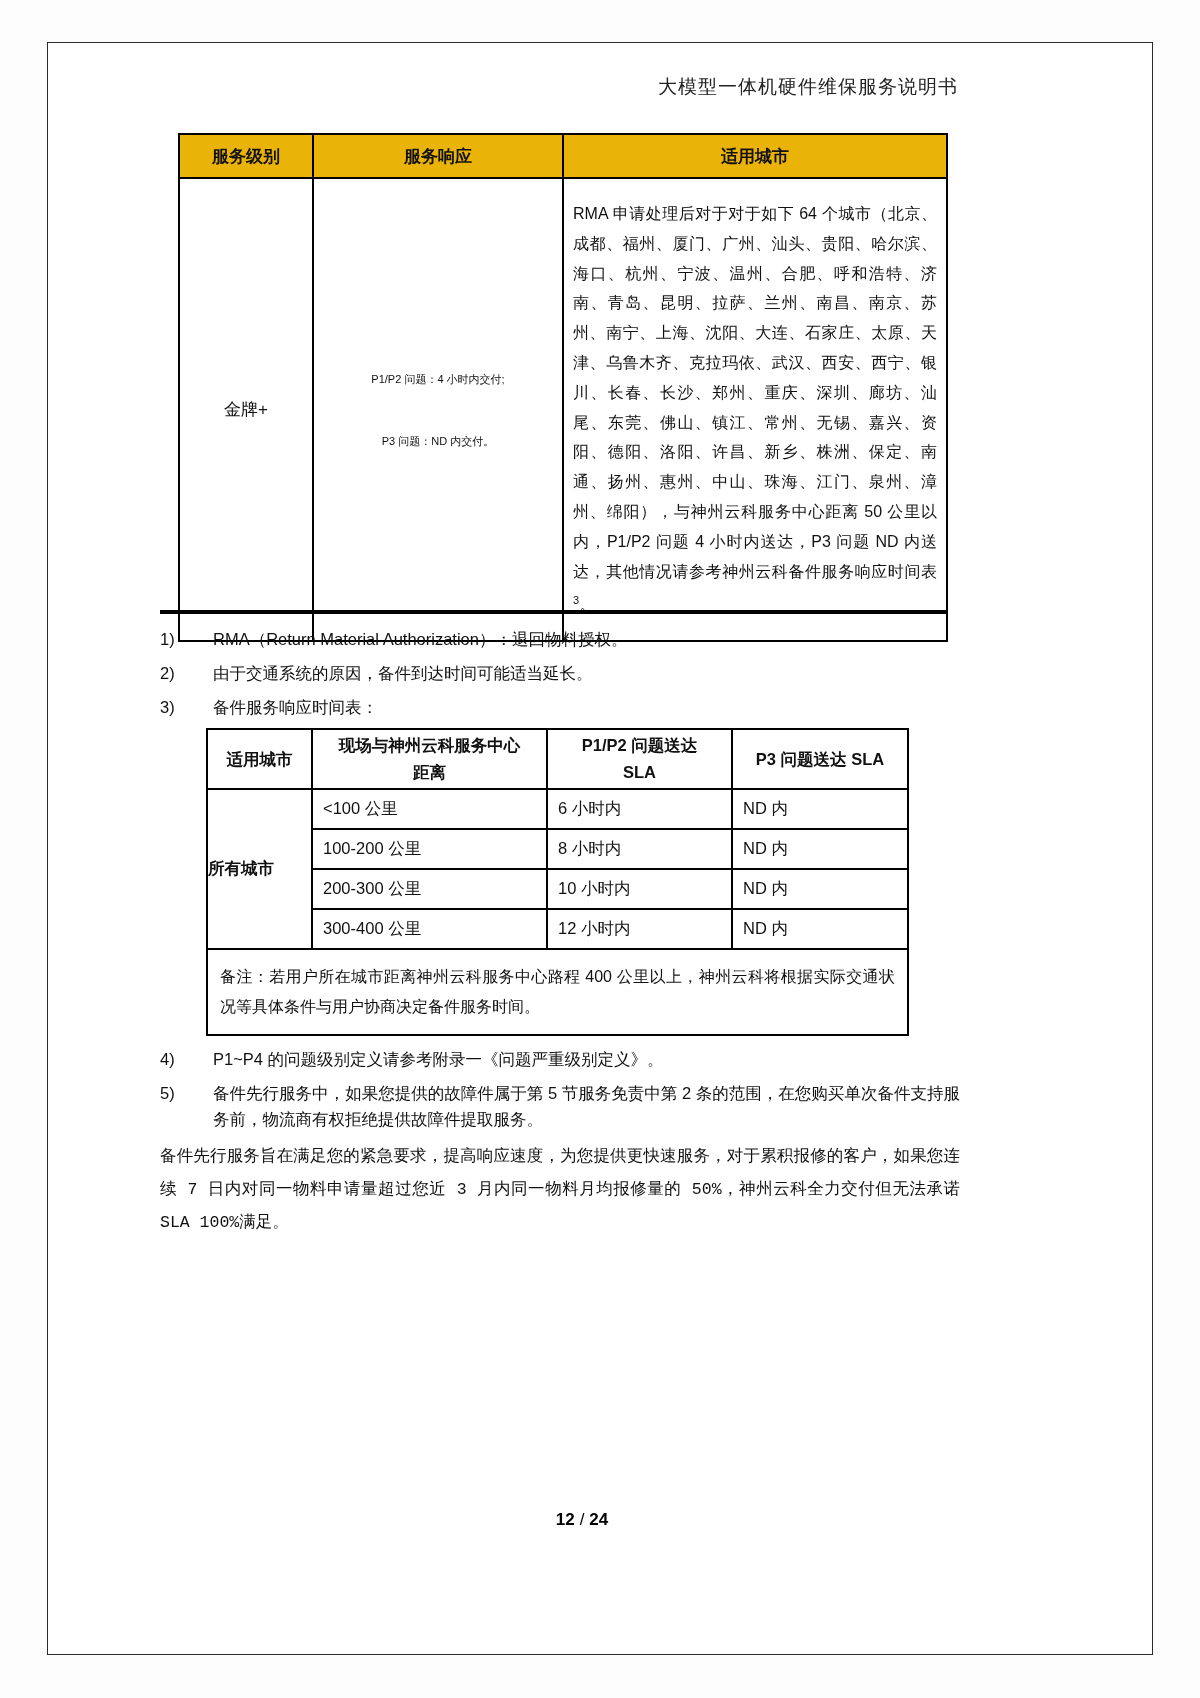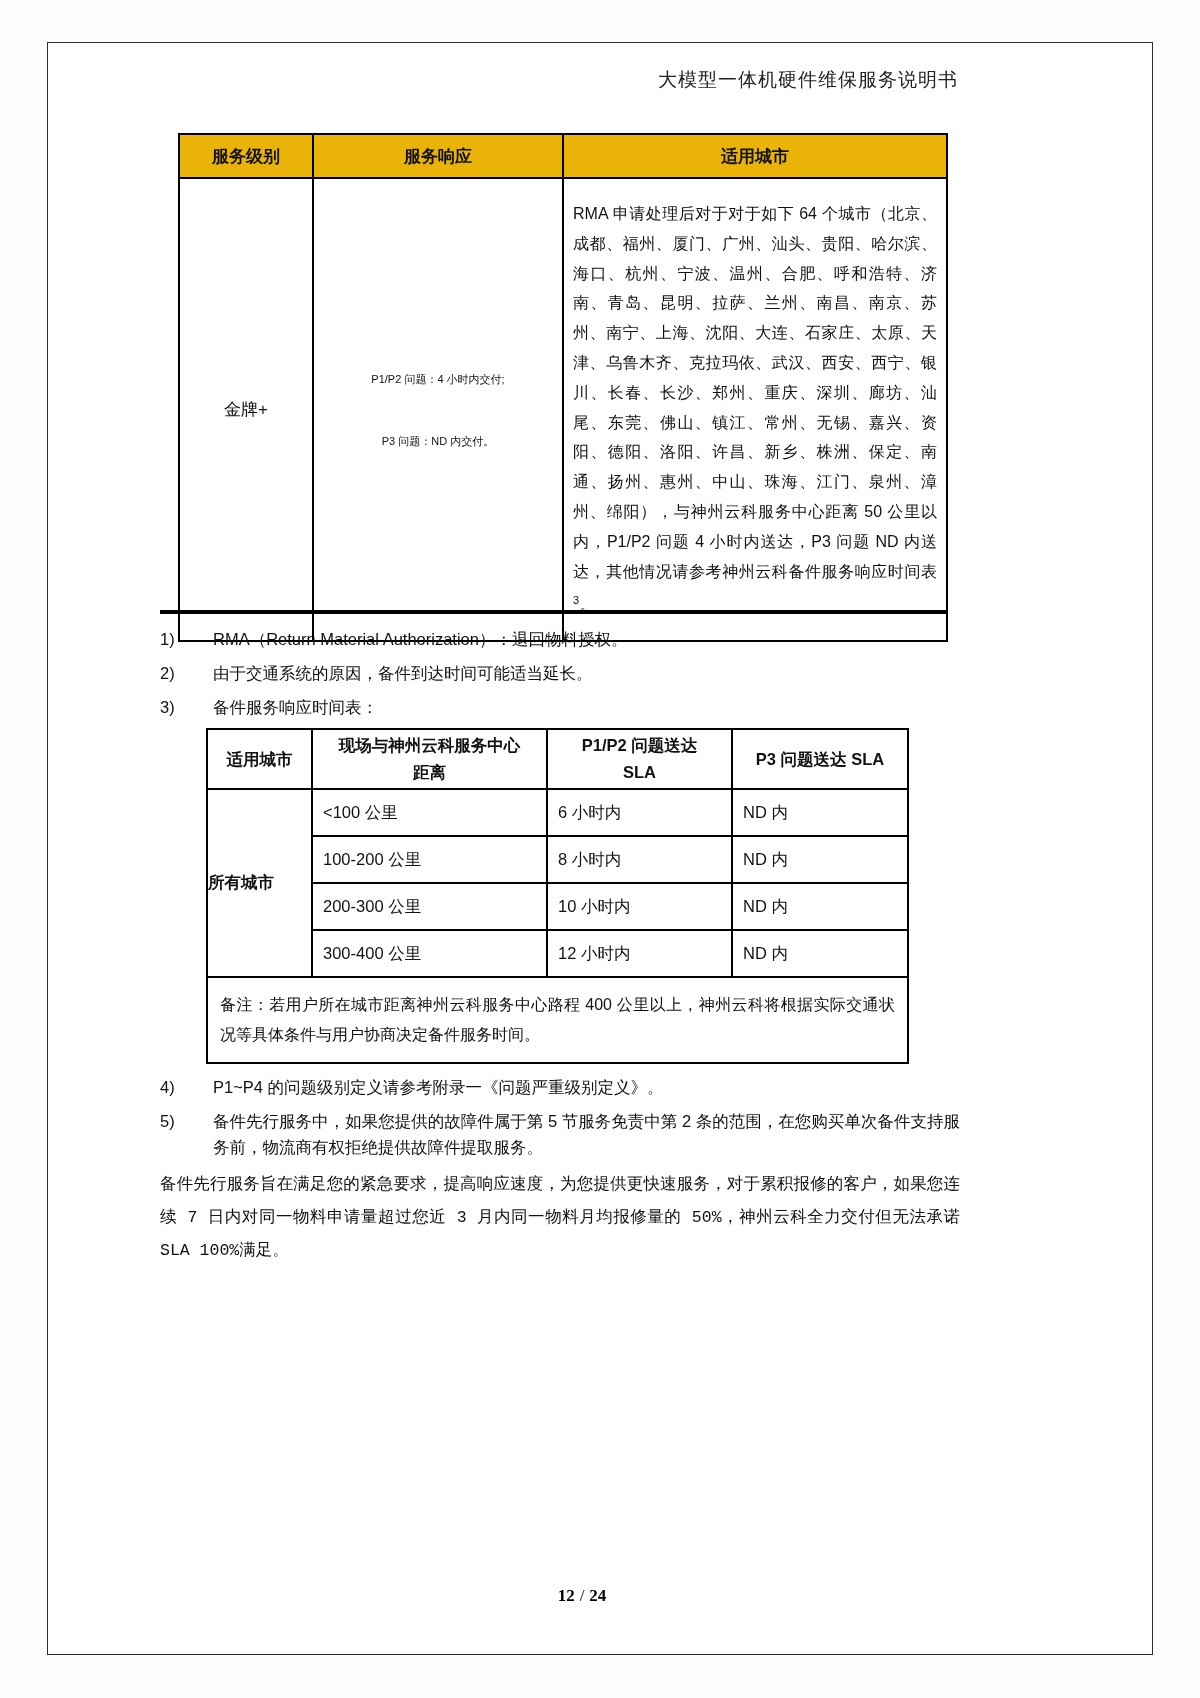--- a/index.html
+++ b/index.html
@@ -11,21 +11,21 @@
     color: #111;
     position: relative;
   }
   .frame {
     position: absolute; left: 47px; top: 42px;
     width: 1106px; height: 1613px;
     border: 1px solid #2b2b2b;
     background: #fff;
   }
   .doc-header {
-    position: absolute; top: 67px; left: 0; width: 958px;
+    position: absolute; top: 74px; left: 0; width: 958px;
     text-align: right;
     font-family: "Liberation Serif", "DejaVu Serif", serif;
     font-size: 19px; color: #222; letter-spacing: 1px;
     white-space: nowrap;
   }
   
   table { border-collapse: collapse; table-layout: fixed; }
   .t1 { position: absolute; left: 178px; top: 133px; width: 768px; }
   .t1 th, .t1 td { border: 2px solid #000; }
   .t1 th {
@@ -54,33 +54,33 @@
   .note-item { display: flex; margin-bottom: 8px; }
   .note-item .n { width: 53px; flex: none; line-height: 26px; }
   .note-item .t { flex: 1; line-height: 26px; text-align: justify; }
   
   .t2 { margin: 4px 0 10px 46px; width: 701px; font-size: 16.5px; }
   .t2 th, .t2 td { border: 2px solid #000; }
   .t2 th {
     background: #fff; font-weight: bold; text-align: center;
     height: 60px; line-height: 27px; font-size: 16.5px; padding: 2px;
   }
-  .t2 td { height: 47px; padding: 2px 10px; text-align: left; }
+  .t2 td { height: 40px; padding: 2px 10px; text-align: left; }
   .t2 .city-cell { text-align: left; vertical-align: middle; padding: 0; font-weight: bold; }
   .t2 .remark-cell { padding: 12px 12px; line-height: 30px; font-size: 16px; text-align: justify; }
   
   .closing {
     margin: 4px 0 0 0; line-height: 33px;
     text-align: justify; width: 800px; font-size: 16.5px; font-family: Liberation Mono, monospace;
   }
   
   .page-num {
-    position: absolute; top: 1586px; left: 0; width: 1164px;
+    position: absolute; top: 1510px; left: 0; width: 1164px;
     text-align: center;
-    font-family: Liberation Serif, serif;
+    font-family: Liberation Sans, sans-serif;
     font-size: 17px; font-weight: bold; color: #000;
   }
   .page-num .sep { font-weight: normal; padding: 0 5px; }
 </style>
 </head>
 <body>
 
 <div class="frame"></div>
 
 <div class="doc-header">大模型一体机硬件维保服务说明书</div>

